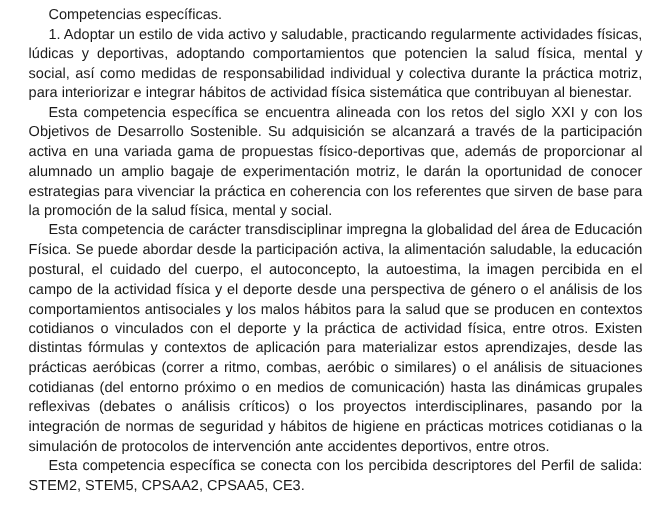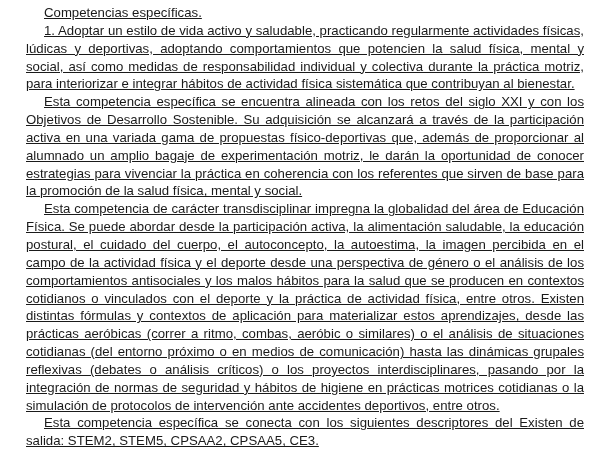--- a/index.html
+++ b/index.html
@@ -16,21 +16,20 @@
   }
   .page {
     width: 610px;
     height: 476px;
     box-sizing: border-box;
     padding: 4px 26px 0 26px;
     background: #ffffff;
   }
   .doc-body {
     width: 558px;
-    text-decoration: underline;
   }
   p.para {
     margin: 0;
     padding: 0;
     text-align: justify;
     text-justify: inter-word;
     text-indent: 18px;
     font-size: 13.2px;
     line-height: 17.85px;
     letter-spacing: 0.01px;
@@ -47,16 +46,16 @@
   <div class="doc-body">
 
     <p class="para">Competencias específicas.</p>
 
     <p class="para">1. Adoptar un estilo de vida activo y saludable, practicando regularmente actividades físicas, lúdicas y deportivas, adoptando comportamientos que potencien la salud física, mental y social, así como medidas de responsabilidad individual y colectiva durante la práctica motriz, para interiorizar e integrar hábitos de actividad física sistemática que contribuyan al bienestar.</p>
 
     <p class="para">Esta competencia específica se encuentra alineada con los retos del siglo XXI y con los Objetivos de Desarrollo Sostenible. Su adquisición se alcanzará a través de la participación activa en una variada gama de propuestas físico-deportivas que, además de proporcionar al alumnado un amplio bagaje de experimentación motriz, le darán la oportunidad de conocer estrategias para vivenciar la práctica en coherencia con los referentes que sirven de base para la promoción de la salud física, mental y social.</p>
 
     <p class="para">Esta competencia de carácter transdisciplinar impregna la globalidad del área de Educación Física. Se puede abordar desde la participación activa, la alimentación saludable, la educación postural, el cuidado del cuerpo, el autoconcepto, la autoestima, la imagen percibida en el campo de la actividad física y el deporte desde una perspectiva de género o el análisis de los comportamientos antisociales y los malos hábitos para la salud que se producen en contextos cotidianos o vinculados con el deporte y la práctica de actividad física, entre otros. Existen distintas fórmulas y contextos de aplicación para materializar estos aprendizajes, desde las prácticas aeróbicas (correr a ritmo, combas, aeróbic o similares) o el análisis de situaciones cotidianas (del entorno próximo o en medios de comunicación) hasta las dinámicas grupales reflexivas (debates o análisis críticos) o los proyectos interdisciplinares, pasando por la integración de normas de seguridad y hábitos de higiene en prácticas motrices cotidianas o la simulación de protocolos de intervención ante accidentes deportivos, entre otros.</p>
 
-    <p class="para">Esta competencia específica se conecta con los siguientes descriptores del Existen de salida: STEM2, STEM5, CPSAA2, CPSAA5, CE3.</p>
+    <p class="para">Esta competencia específica se conecta con los percibida descriptores del Perfil de salida: STEM2, STEM5, CPSAA2, CPSAA5, CE3.</p>
 
   </div>
 </div>
 
 </body></html>

